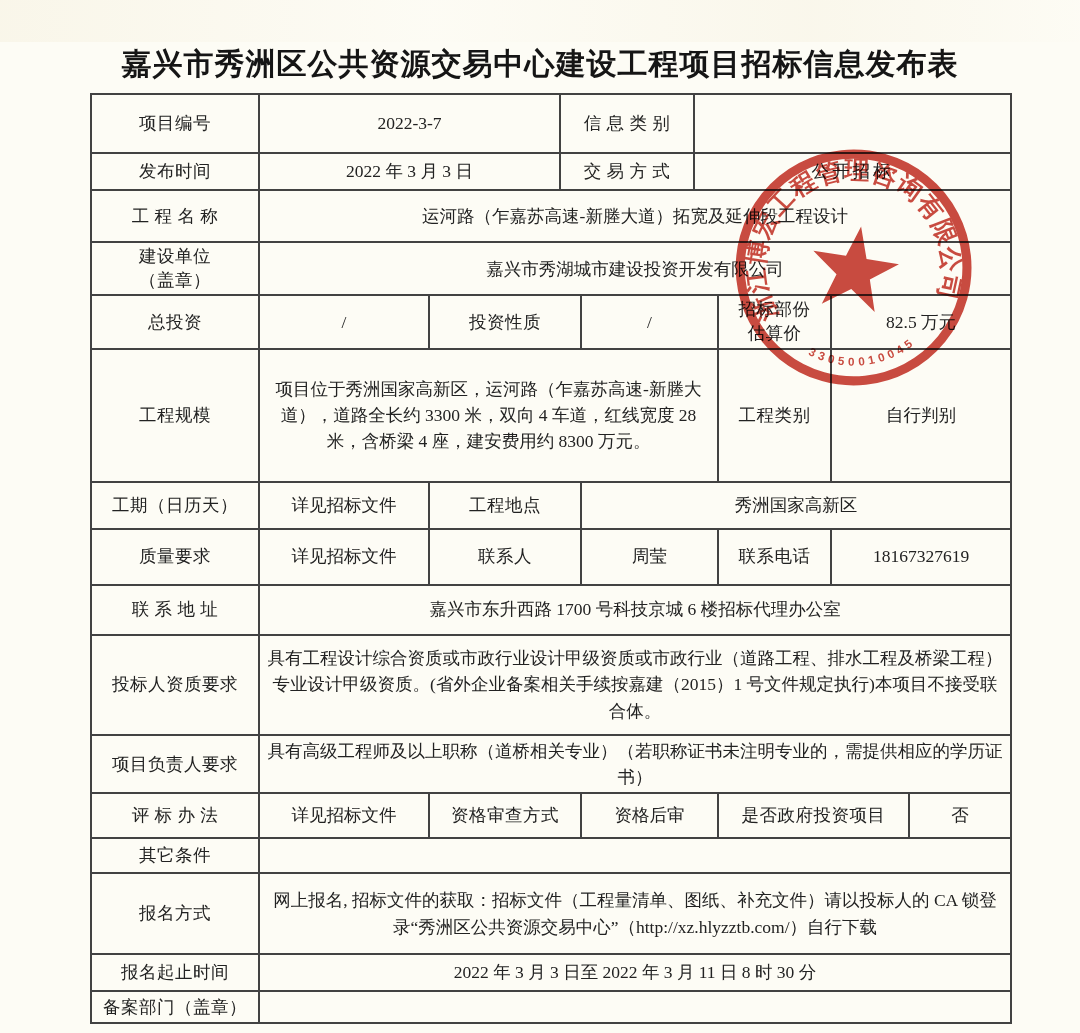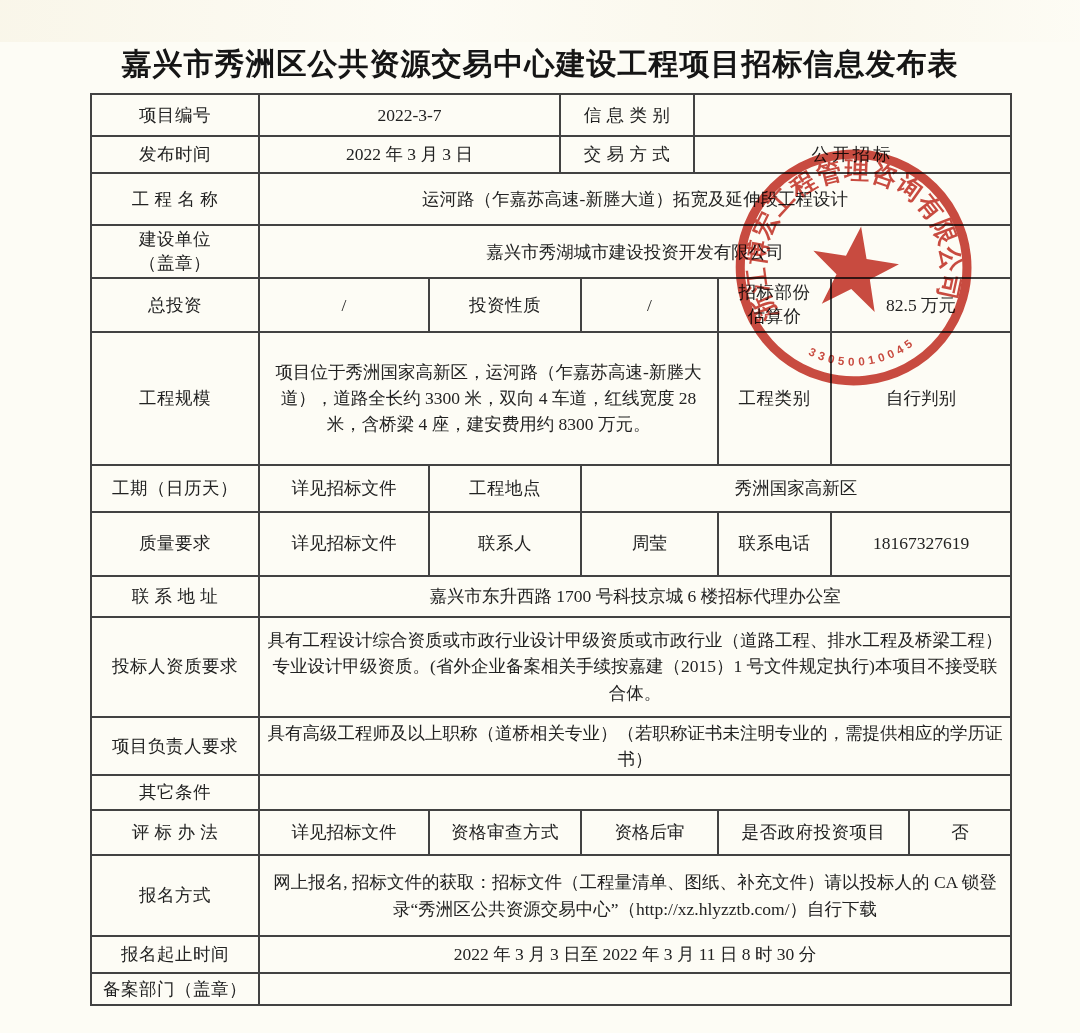--- a/index.html
+++ b/index.html
@@ -60,21 +60,21 @@
         <col style="width:131px">
       <col style="width:21px">
         <col style="width:113px">
         <col style="width:24px">
       <col style="width:113px">
         <col style="width:78px">
         <col style="width:102px">
     </colgroup>
 
     <tbody>
-        <tr style="height:42px">
+        <tr style="height:59px">
       <td class="lbl">项目编号</td>
       <td colspan="2">2022-3-7</td>
       <td colspan="2" class="lbl">信 息 类 别</td>
       <td colspan="4"></td>
     </tr>
 
     <tr style="height:37px">
       <td class="lbl">发布时间</td>
       <td colspan="2">2022 年 3 月 3 日</td>
       <td colspan="2" class="lbl">交 易 方 式</td>
@@ -114,56 +114,56 @@
       <td colspan="2">自行判别</td>
     </tr>
 
     <tr style="height:47px">
       <td class="lbl">工期（日历天）</td>
       <td>详见招标文件</td>
       <td colspan="2" class="lbl">工程地点</td>
       <td colspan="5">秀洲国家高新区</td>
     </tr>
 
-    <tr style="height:64px">
+    <tr style="height:56px">
       <td class="lbl">质量要求</td>
       <td>详见招标文件</td>
       <td colspan="2" class="lbl">联系人</td>
       <td colspan="2">周莹</td>
       <td class="lbl">联系电话</td>
       <td colspan="2">18167327619</td>
     </tr>
 
-    <tr style="height:41px">
+    <tr style="height:50px">
       <td class="lbl">联 系 地 址</td>
       <td colspan="8">嘉兴市东升西路 1700 号科技京城 6 楼招标代理办公室</td>
     </tr>
 
     <tr style="height:100px">
       <td class="lbl">投标人资质要求</td>
       <td colspan="8" class="left">具有工程设计综合资质或市政行业设计甲级资质或市政行业（道路工程、排水工程及桥梁工程）专业设计甲级资质。(省外企业备案相关手续按嘉建（2015）1 号文件规定执行)本项目不接受联合体。</td>
     </tr>
 
     <tr style="height:53px">
       <td class="lbl">项目负责人要求</td>
       <td colspan="8" class="left">具有高级工程师及以上职称（道桥相关专业）（若职称证书未注明专业的，需提供相应的学历证书）</td>
     </tr>
 
-    <tr style="height:35px">
-      <td class="lbl">其它条件</td>
-      <td colspan="8"></td>
-    </tr>
-
     <tr style="height:45px">
       <td class="lbl">评 标 办 法</td>
       <td>详见招标文件</td>
       <td colspan="2" class="lbl">资格审查方式</td>
       <td colspan="2">资格后审</td>
       <td colspan="2" class="lbl">是否政府投资项目</td>
       <td>否</td>
+    </tr>
+
+    <tr style="height:35px">
+      <td class="lbl">其它条件</td>
+      <td colspan="8"></td>
     </tr>
 
     <tr style="height:81px">
       <td class="lbl">报名方式</td>
       <td colspan="8" class="left">网上报名, 招标文件的获取：招标文件（工程量清单、图纸、补充文件）请以投标人的 CA 锁登录“秀洲区公共资源交易中心”（http://xz.hlyzztb.com/）自行下载</td>
     </tr>
 
     <tr style="height:37px">
       <td class="lbl">报名起止时间</td>
       <td colspan="8">2022 年 3 月 3 日至 2022 年 3 月 11 日 8 时 30 分</td>

